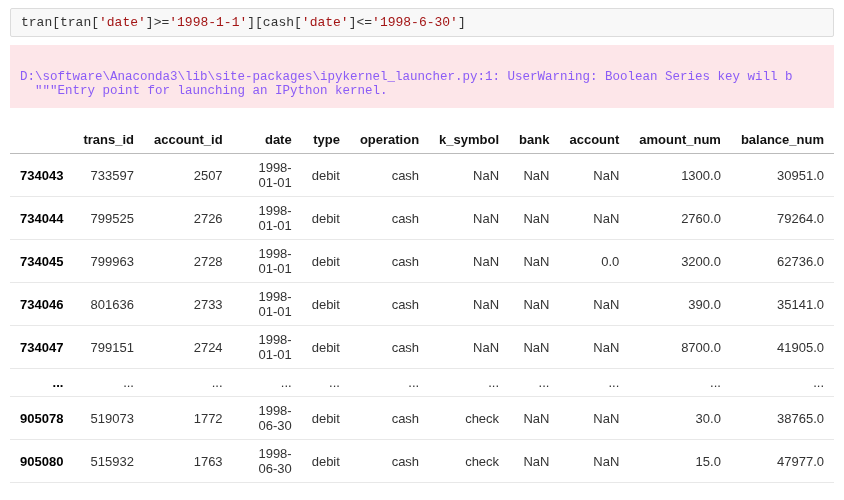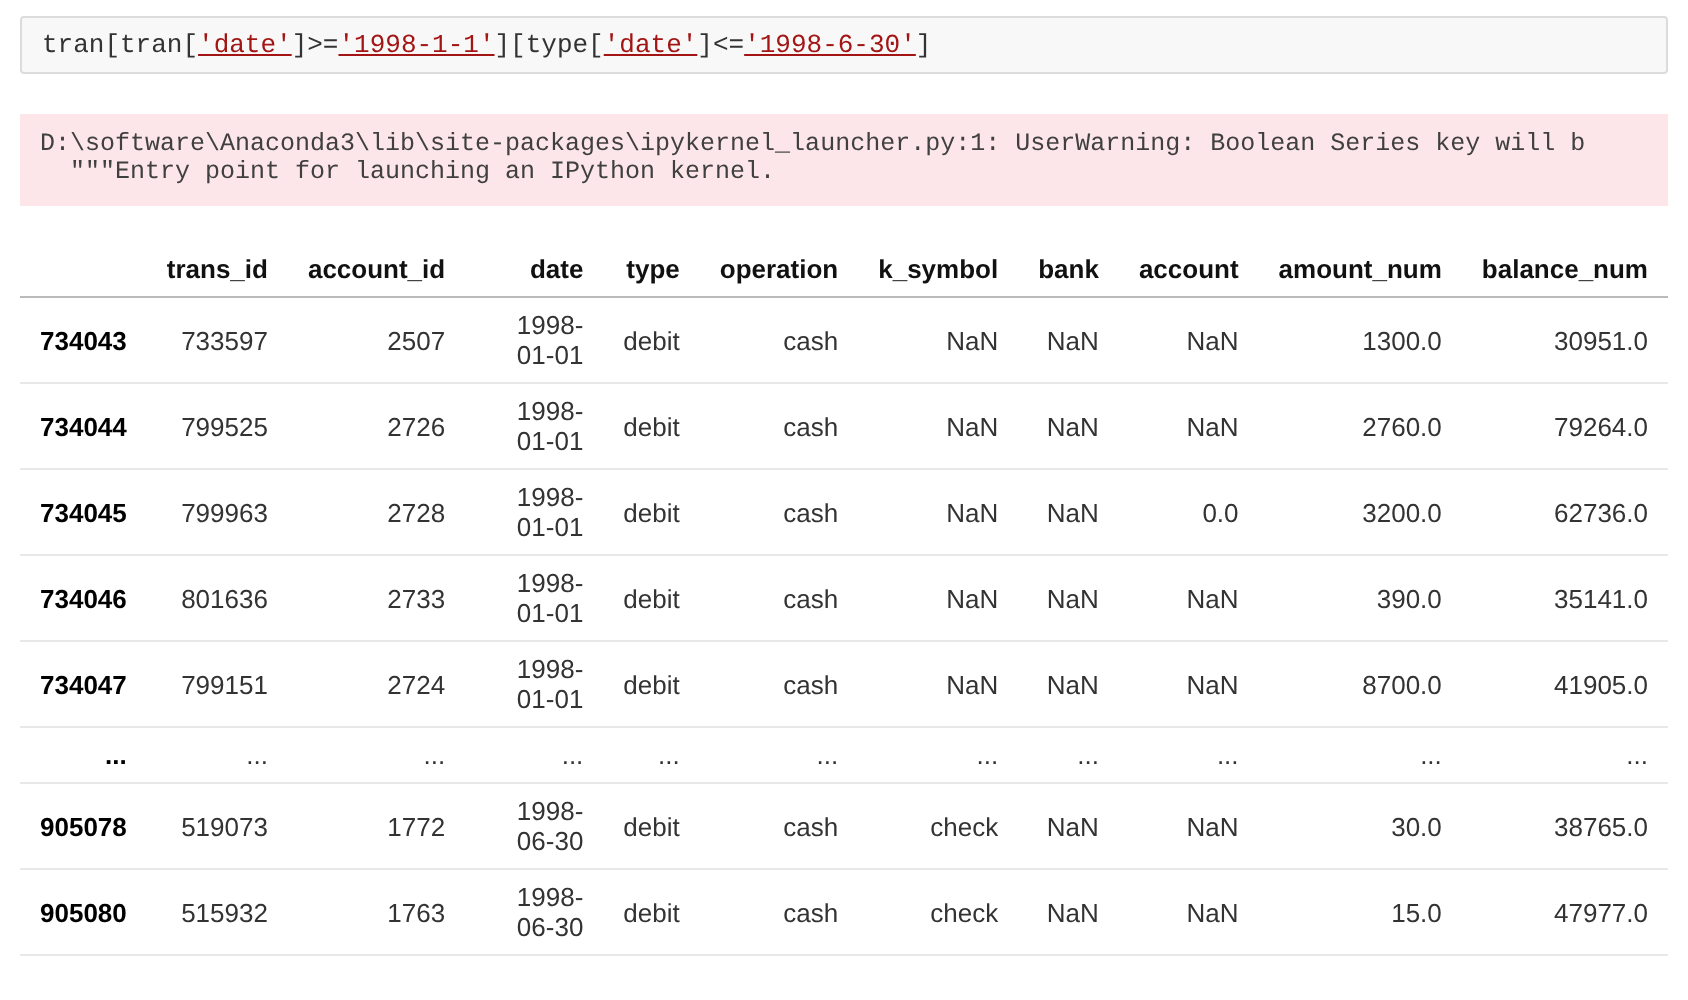--- a/index.html
+++ b/index.html
@@ -19,28 +19,28 @@
     border: 1px solid #dcdcdc;
     border-radius: 2px;
     background: #f8f8f8;
     padding: 6px 10px;
     font-family: Menlo, Consolas, "Courier New", monospace;
     font-size: 13px;
     color: #333;
     white-space: pre;
     overflow: hidden;
   }
-  .tok-str { color: #a31515; text-decoration: underline; }
+  .tok-str { color: #a31515; }
   .warn-cell {
     background: #fde6e9;
-    padding: 8px 10px 10px 10px;
+    padding: 25px 10px 10px 10px;
     font-family: Menlo, Consolas, "Courier New", monospace;
     font-size: 12.5px;
-    color: #404040;
-    margin-top: 20px;
+    color: #8b5cf6;
+    margin-top: 8px;
     white-space: pre;
     overflow: hidden;
   }
   .df-wrap {
     margin-top: 18px;
     max-width: 100%;
   }
   table.df {
     border-collapse: collapse;
   }
@@ -60,21 +60,21 @@
   }
   table.df tbody tr {
     border-bottom: 1px solid #e8e8e8;
   }
 </style>
 </head>
 <body>
 
 <div class="page">
 
-  <div class="code-cell"><span>tran[tran[</span><span class="tok-str">'date'</span><span>]&gt;=</span><span class="tok-str">'1998-1-1'</span><span>][type[</span><span class="tok-str">'date'</span><span>]&lt;=</span><span class="tok-str">'1998-6-30'</span><span>]</span></div>
+  <div class="code-cell"><span>tran[tran[</span><span class="tok-str">'date'</span><span>]&gt;=</span><span class="tok-str">'1998-1-1'</span><span>][cash[</span><span class="tok-str">'date'</span><span>]&lt;=</span><span class="tok-str">'1998-6-30'</span><span>]</span></div>
 
   <div class="warn-cell"><span>D:\software\Anaconda3\lib\site-packages\ipykernel_launcher.py:1: UserWarning: Boolean Series key will b</span>
 <span>  """Entry point for launching an IPython kernel.</span></div>
 
   <div class="df-wrap">
     <table class="df">
       <thead>
         <tr>
           <th></th>
           <th>trans_id</th>

